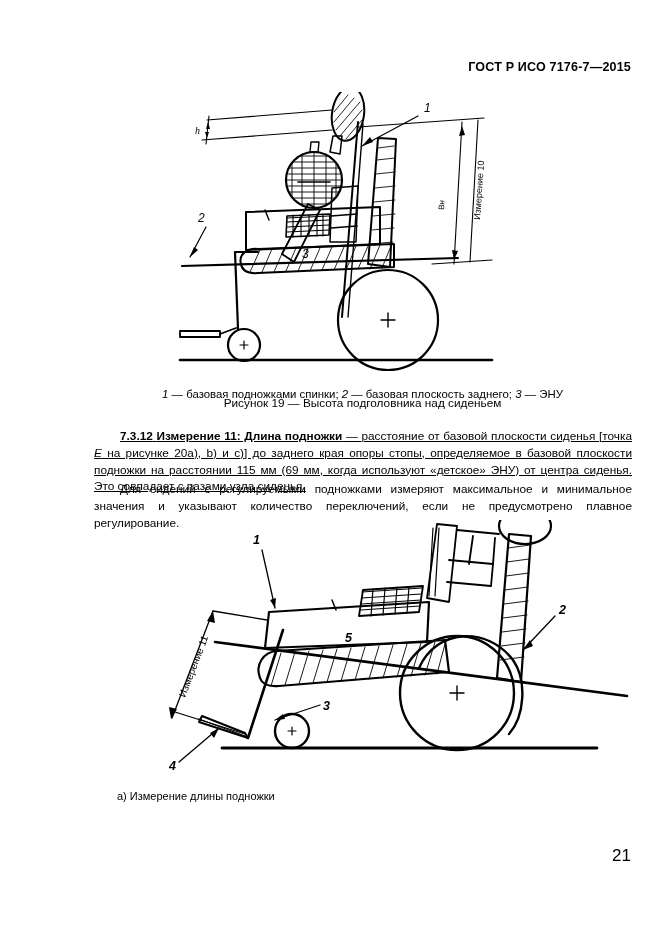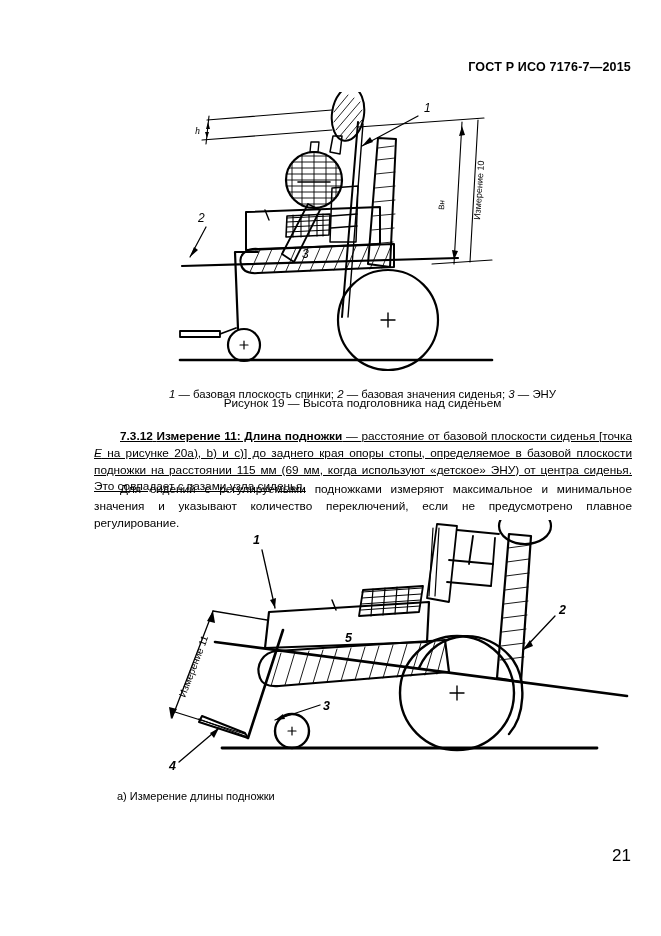--- a/index.html
+++ b/index.html
@@ -260,21 +260,21 @@
       <text x="262" y="20" font-family="Liberation Sans, sans-serif" font-size="12" font-style="italic" fill="#000">1</text>
       <text x="36" y="130" font-family="Liberation Sans, sans-serif" font-size="12" font-style="italic" fill="#000">2</text>
       <text x="140" y="166" font-family="Liberation Sans, sans-serif" font-size="12" font-style="italic" fill="#000">3</text>
       <text x="33" y="42" font-family="Liberation Serif, serif" font-size="10" font-style="italic" fill="#000">h</text>
       <text transform="translate(282,118) rotate(-86)" font-family="Liberation Sans, sans-serif" font-size="8" fill="#000">Вн</text>
       <text transform="translate(318,128) rotate(-86)" font-family="Liberation Sans, sans-serif" font-size="9" fill="#000">Измерение 10</text>
     </svg>
   </div>
 
   <div class="fig-legend">
-    <span class="num">1</span><span> — базовая плоскость спинки; </span><span class="num">2</span><span> — базовая значения сиденья; </span><span class="num">3</span><span> — ЭНУ</span>
+    <span class="num">1</span><span> — базовая подножками спинки; </span><span class="num">2</span><span> — базовая плоскость заднего; </span><span class="num">3</span><span> — ЭНУ</span>
   </div>
 
   <div class="fig-caption">Рисунок 19 — Высота подголовника над сиденьем</div>
 
   <div class="body-block para-1">
     <span class="indent"></span><span class="b">7.3.12</span><span class="b"> </span><span class="b">Измерение 11: Длина подножки</span><span> — </span><span>расстояние от базовой плоскости сиденья [точка </span><span class="it">E</span><span> на рисунке 20a), b) и c)] до заднего края опоры стопы, определяемое в базовой плоскости подножки на расстоянии 115 мм (69 мм, когда используют «детское» ЭНУ) от центра сиденья. Это совпадает с пазами узла сиденья.</span>
   </div>
 
   <div class="body-block para-2">
     <span class="indent"></span><span>Для сидений с регулируемыми подножками измеряют максимальное и минимальное значения и указывают количество переключений, если не предусмотрено плавное регулирование.</span>

